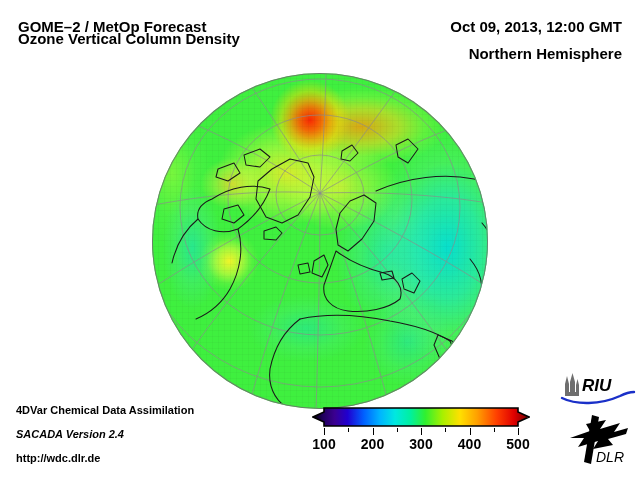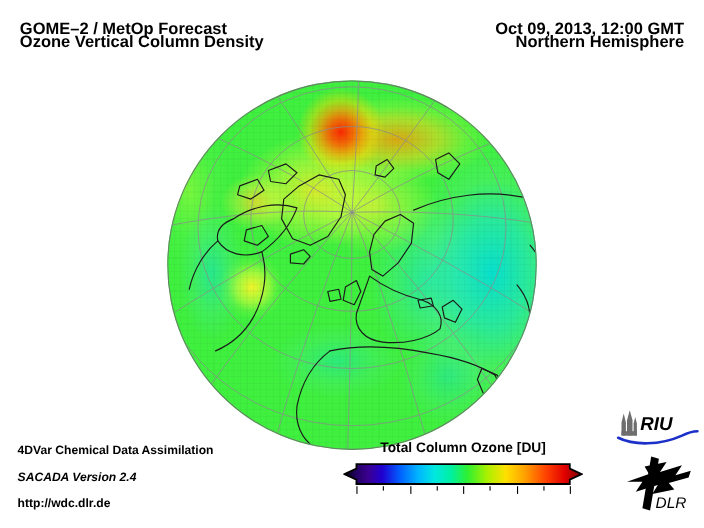--- a/index.html
+++ b/index.html
@@ -16,21 +16,21 @@
     font-family: "Liberation Sans", sans-serif;
     color: #000000;
     -webkit-font-smoothing: none;
   }
 
   
   .hdr-line { position: absolute; font-size: 15px; font-weight: bold; letter-spacing: 0px; white-space: nowrap; }
   #hdr-title-1 { left: 18px;  top: 18px; }
   #hdr-title-2 { left: 18px;  top: 30px; }
   #hdr-date    { right: 18px; top: 18px; text-align: right; }
-  #hdr-region  { right: 18px; top: 30px; text-align: right; }
+  #hdr-region  { right: 18px; top: 45px; text-align: right; }
 
   
   #globe-wrap {
     position: absolute;
     left: 152px;
     top: 73px;
     width: 336px;
     height: 336px;
   }
   .globe-layer {
@@ -204,21 +204,20 @@
   </svg>
 
   <div class="globe-layer" id="globe-rim"></div>
 </div>
 
 <div class="foot-line" id="foot-1">4DVar Chemical Data Assimilation</div>
 <div class="foot-line" id="foot-2">SACADA Version 2.4</div>
 <div class="foot-line" id="foot-3">http://wdc.dlr.de</div>
 
 <div id="cb-wrap">
-  <div id="cb-title">Total Column Ozone [DU]</div>
 
   <div id="cb-graphic">
     <svg width="218" height="22" viewBox="0 0 218 22">
       <defs>
         <linearGradient id="ozonegrad" x1="0" y1="0" x2="1" y2="0">
           <stop offset="0.000" stop-color="#000000"></stop>
           <stop offset="0.045" stop-color="#20005c"></stop>
           <stop offset="0.100" stop-color="#3b0090"></stop>
           <stop offset="0.160" stop-color="#2000d0"></stop>
           <stop offset="0.235" stop-color="#0060ff"></stop>
@@ -243,20 +242,27 @@
       <div class="tickmark tick-minor" style="left: 36.25px;"></div>
       <div class="tickmark tick-minor" style="left: 84.75px;"></div>
       <div class="tickmark tick-minor" style="left: 133.25px;"></div>
       <div class="tickmark tick-minor" style="left: 181.75px;"></div>
       <div class="tickmark tick-major" style="left: 12px;"></div>
       <div class="tickmark tick-major" style="left: 60.5px;"></div>
       <div class="tickmark tick-major" style="left: 109px;"></div>
       <div class="tickmark tick-major" style="left: 157.5px;"></div>
       <div class="tickmark tick-major" style="left: 206px;"></div>
     </div>
+  <div id="cb-labels">
+      <span class="cb-label" style="left: 12px;">100</span>
+      <span class="cb-label" style="left: 60.5px;">200</span>
+      <span class="cb-label" style="left: 109px;">300</span>
+      <span class="cb-label" style="left: 157.5px;">400</span>
+      <span class="cb-label" style="left: 206px;">500</span>
+    </div>
 </div>
 
 <div id="riu-logo">
   <svg width="76" height="34" viewBox="0 0 76 34">
 
     <g fill="#6e6e6e">
       <path d="M5 24 L5 12 L7 4 L9 12 L9 24 Z"></path>
       <path d="M10 24 L10 10 L12.5 1 L15 10 L15 24 Z"></path>
       <path d="M16 24 L16 13 L17.5 7 L19 13 L19 24 Z"></path>
       <rect x="5" y="20" width="14" height="4"></rect>

